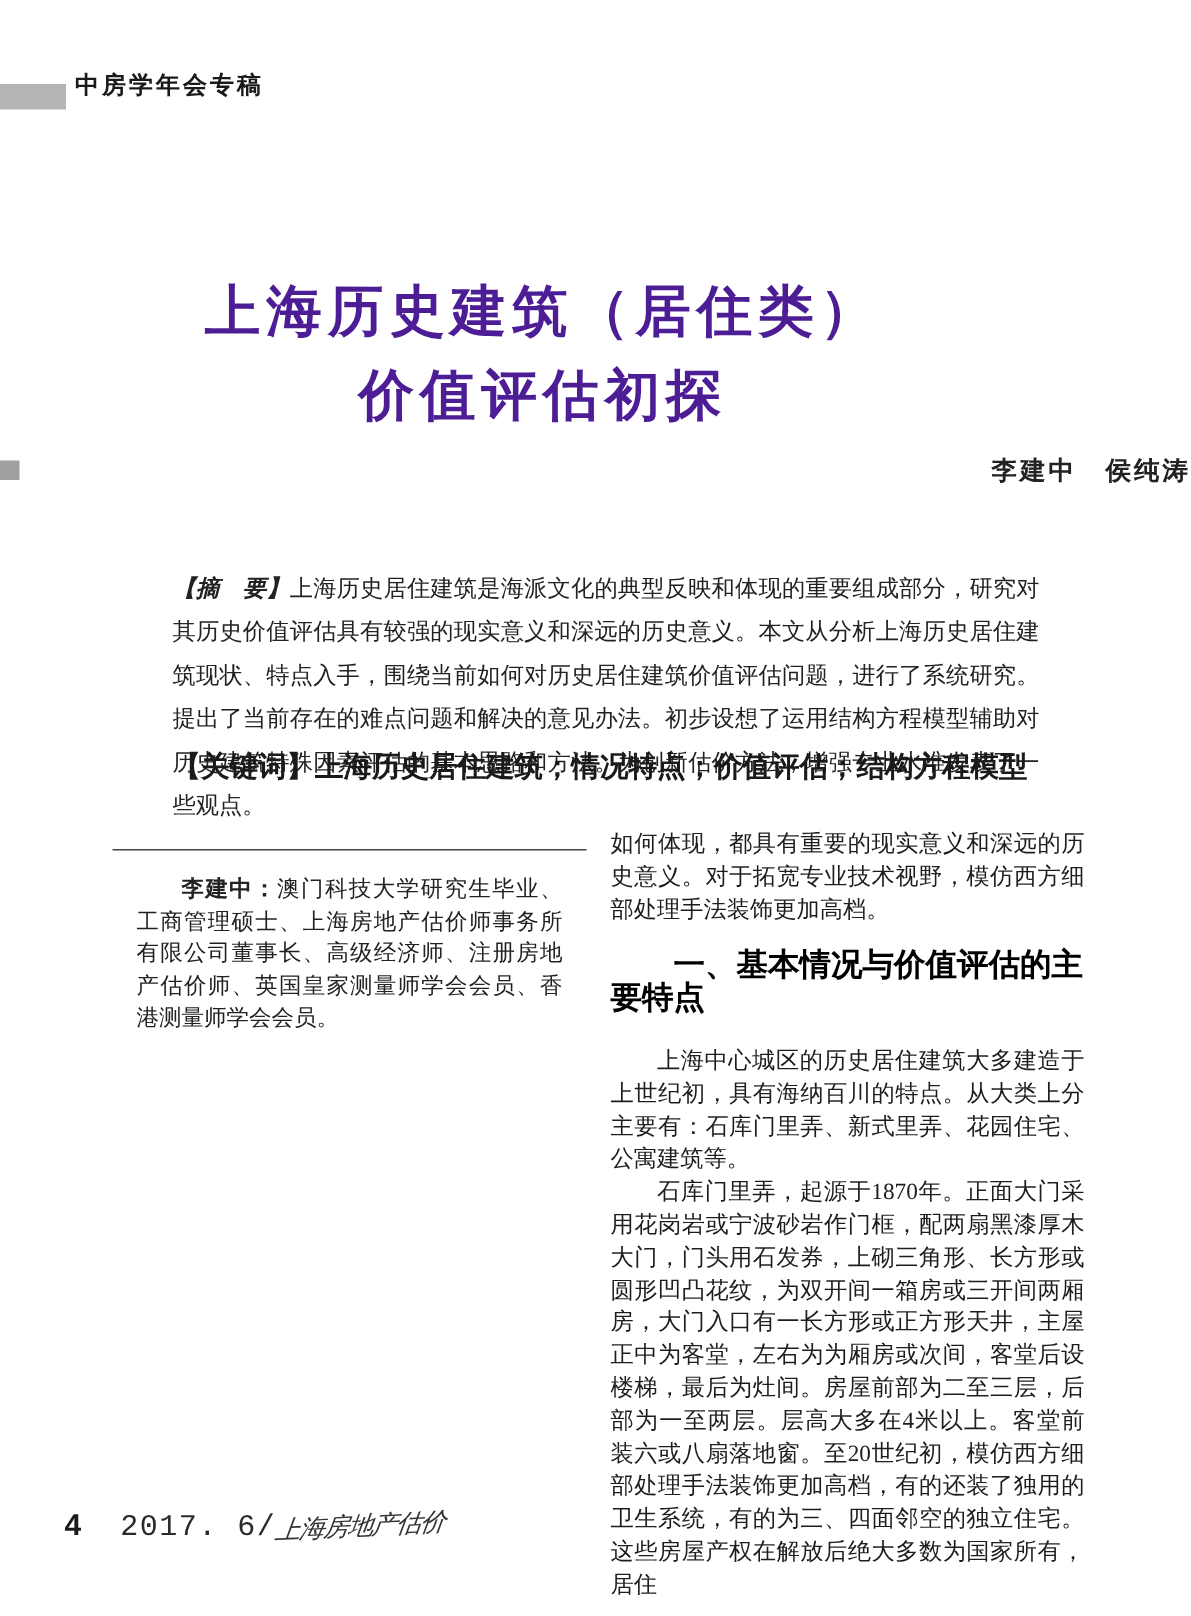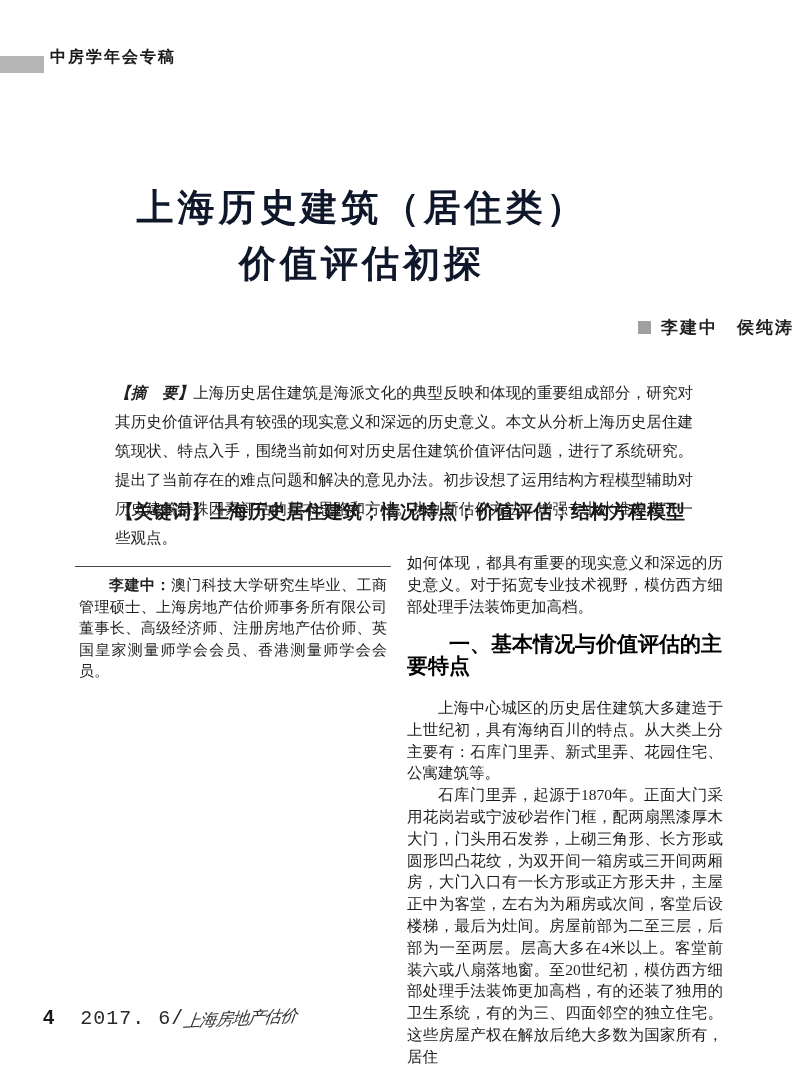--- a/index.html
+++ b/index.html
@@ -21,27 +21,27 @@
     position: absolute; left: 50px; top: 47px;
     font-family: "Liberation Sans", sans-serif;
     font-size: 16px; font-weight: 600;
     letter-spacing: 2px; color: #1a1a1a;
   }
   
   .title-block {
     position: absolute; left: 0; top: 180px; width: 724px;
     text-align: center;
     font-family: "Liberation Sans", sans-serif;
-    font-weight: 700; color: #0f172a;
+    font-weight: 700; color: #4c1d95;
   }
   .title-line { font-size: 37px; line-height: 56px; letter-spacing: 4px; }
   
   .authors-row {
-    position: absolute; left: 0; top: 316px; width: 794px;
-    display: flex; align-items: center; justify-content: flex-end;
+    position: absolute; left: 0; top: 302px; width: 794px;
+    display: flex; align-items: center; justify-content: space-between;
     font-family: "Liberation Sans", sans-serif;
     font-weight: 700; font-size: 17px; color: #222;
     letter-spacing: 2px;
   }
   .author-marker {
     display: inline-block; width: 13px; height: 13px;
     background: #a0a0a0; margin-right: 10px;
   }
   
   .abstract-block {
@@ -70,21 +70,21 @@
     margin: 16px 0 20px 0;
     font-family: "Liberation Sans", sans-serif;
     font-weight: 700; font-size: 21px; line-height: 21.8px;
     text-indent: 2em; color: #000000;
   }
   .bio-divider {
     border: none; border-top: 1px solid #444;
     margin: 14px 0 8px 0; width: 100%;
   }
   .bio-para {
-    margin: 4px; font-size: 15px; line-height: 21.5px;
+    margin: 16px; font-size: 15px; line-height: 21.5px;
     text-align: justify; text-indent: 2em; color: #222;
   }
   .bio-name { font-weight: 700; }
   
   .footer-row {
     position: absolute; left: 43px; top: 1006px;
     display: flex; align-items: baseline; gap: 26px;
   }
   .page-number {
     font-family: "Liberation Sans", sans-serif;

